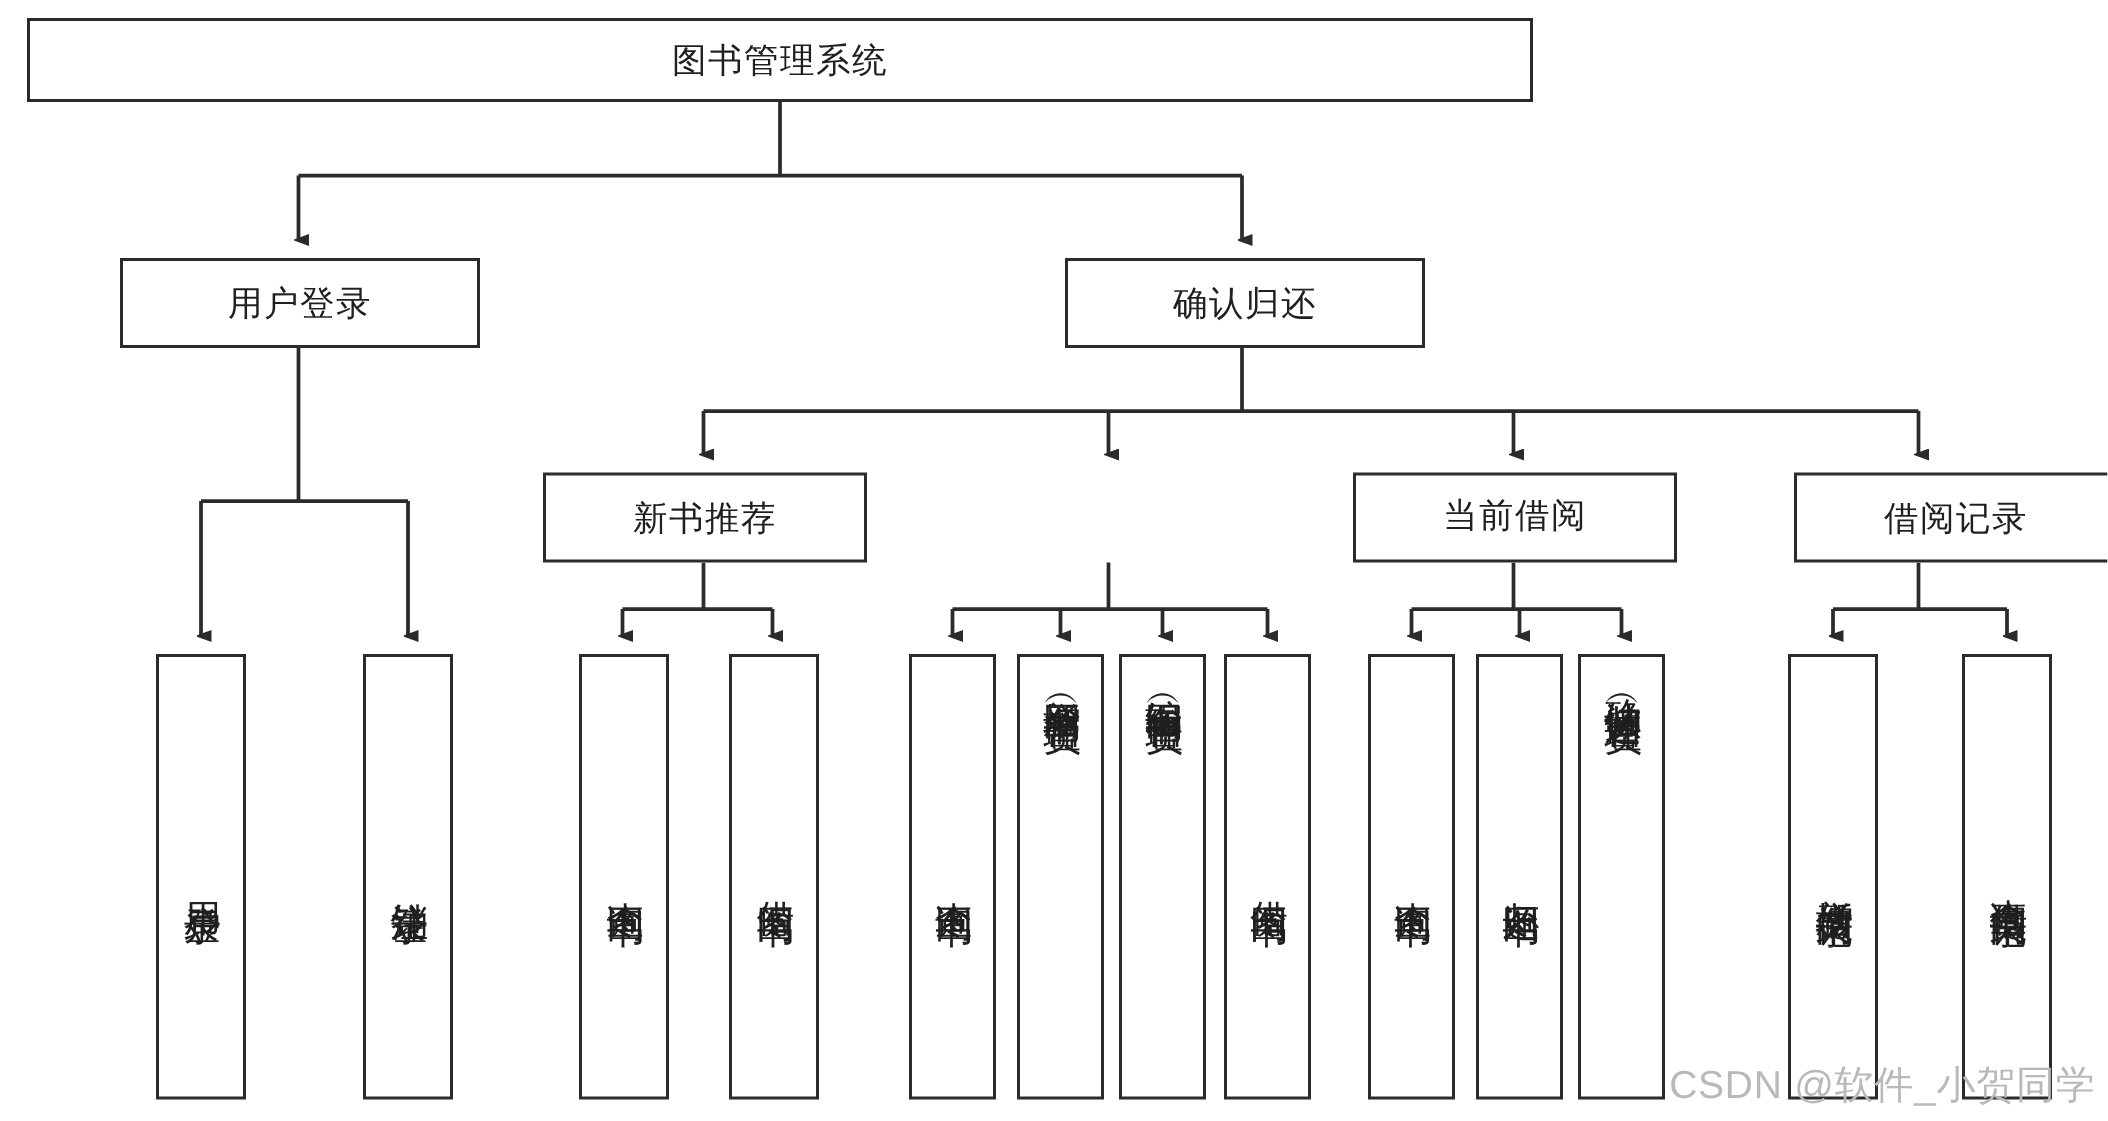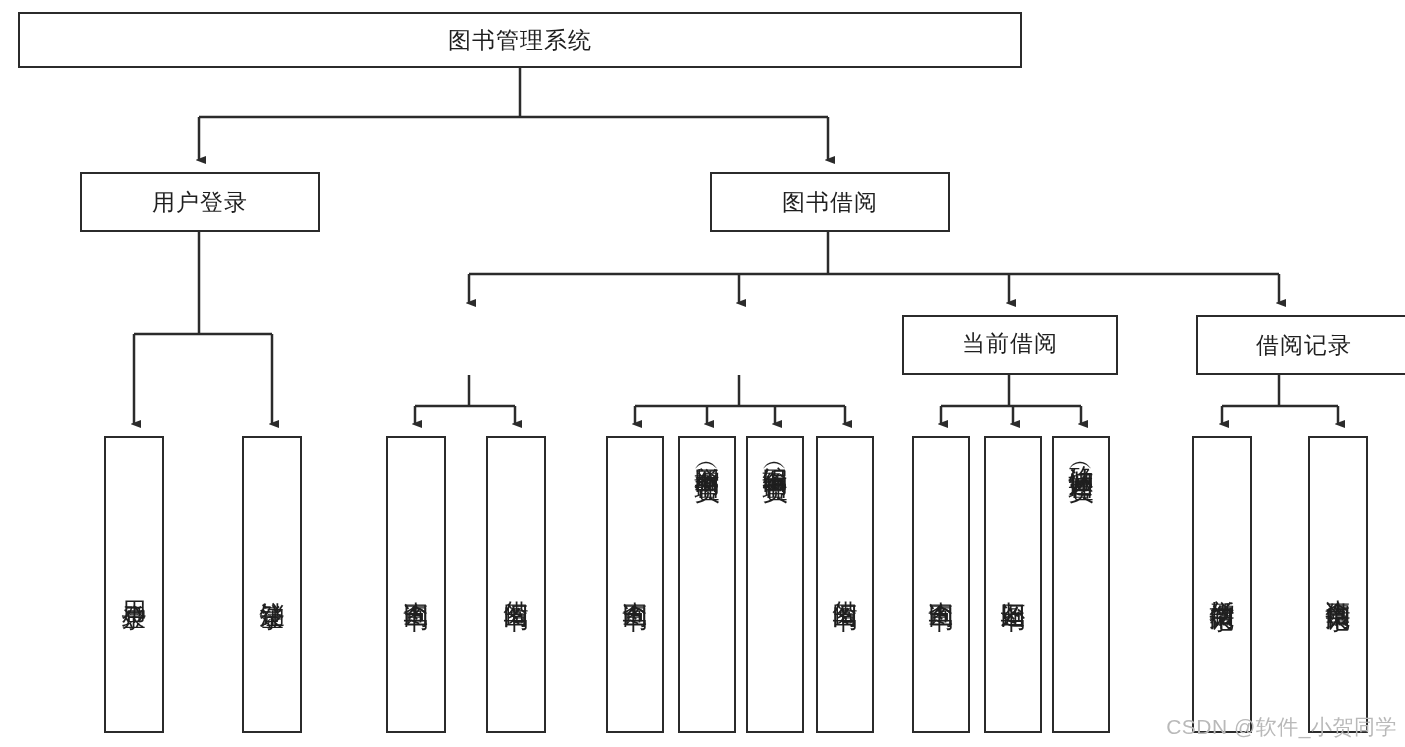--- a/index.html
+++ b/index.html
@@ -63,21 +63,21 @@
     justify-content: center;
   }
   .v-top .v-inner {
     align-items: flex-start;
     padding-top: 8px;
   }
   .watermark {
     position: absolute;
     right: 8px;
     bottom: 6px;
-    font-size: 21px;
+    font-size: 26px;
     color: #b9b9b9;
     white-space: nowrap;
     letter-spacing: 0.5px;
   }
 </style>
 </head>
 <body>
 
 <div id="canvas">
 
@@ -132,23 +132,26 @@
   </svg>
 
   <div class="node node-h" style="left:18px; top:12px; width:1004px; height:56px;">
     <span class="label">图书管理系统</span>
   </div>
 
   <div class="node node-h" style="left:80px; top:172px; width:240px; height:60px;">
     <span class="label">用户登录</span>
   </div>
   <div class="node node-h" style="left:710px; top:172px; width:240px; height:60px;">
-    <span class="label">图书借阅</span>
-  </div>
-
+    <span class="label">确认归还</span>
+  </div>
+
+  <div class="node node-h" style="left:362px; top:315px; width:216px; height:60px;">
+    <span class="label">新书推荐</span>
+  </div>
   <div class="node node-h" style="left:902px; top:315px; width:216px; height:60px;font-family:Liberation Mono, monospace;">
     <span class="label">当前借阅</span>
   </div>
   <div class="node node-h" style="left:1196px; top:315px; width:216px; height:60px;">
     <span class="label">借阅记录</span>
   </div>
 
   <div class="node node-v" style="left:104px; top:436px; width:60px; height:297px;">
     <div class="v-inner">
         <span class="label">用户登录</span>

